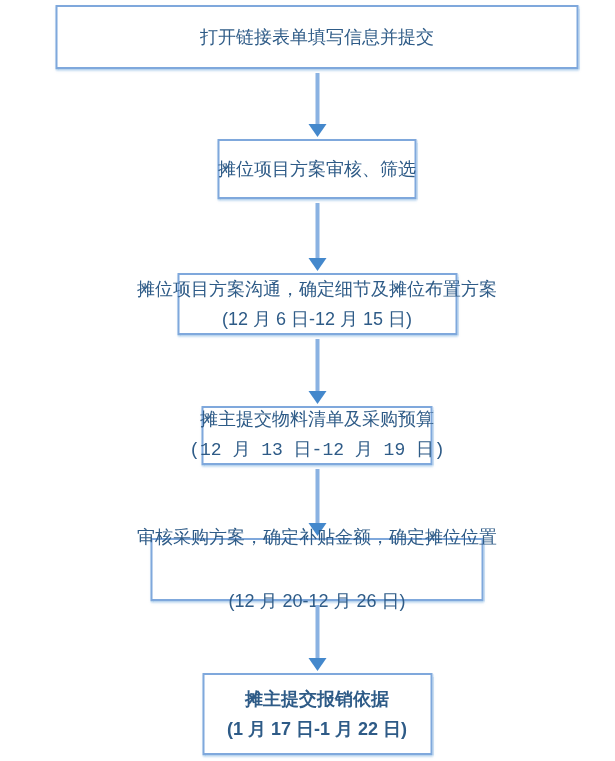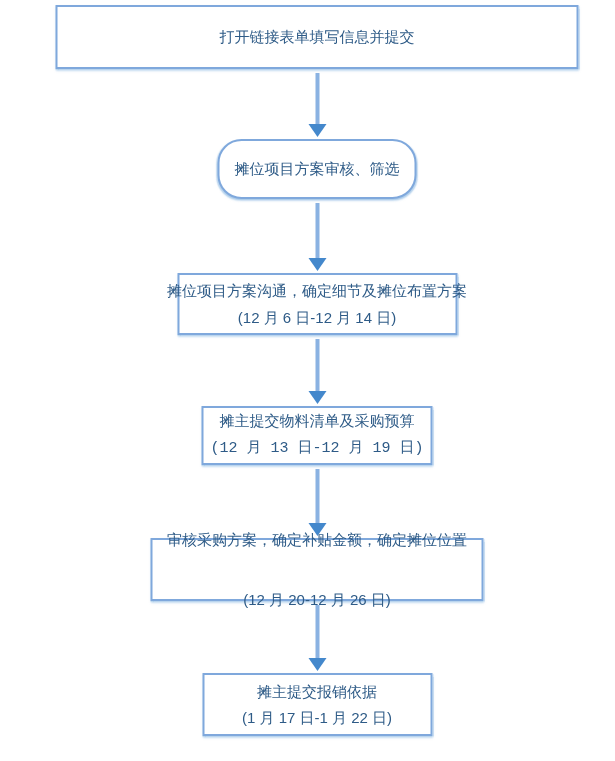--- a/index.html
+++ b/index.html
@@ -32,32 +32,32 @@
                 -1px 1px 1px rgba(157,195,230,0.45),
                  1px 1px 1px rgba(157,195,230,0.45);
     display: flex;
     flex-direction: column;
     align-items: center;
     justify-content: center;
     gap: 9px;
   }
   .box .title, .box .date {
     color: var(--text-color, #2e5b87);
-    font-size: 15px;
+    font-size: 18px;
     line-height: 1.15;
     white-space: nowrap;
     text-align: center;
   }
   
   .s1 { width: 523px; height: 64px; }
-  .s2 { width: 199px; height: 60px; border-radius: 24px; }
+  .s2 { width: 199px; height: 60px; }
   .s3 { width: 280px; height: 62px; }
   .s4 { width: 231px; height: 59px; font-family: Liberation Mono, monospace; }
   .s5 { width: 333px; height: 63px; gap: 43px; }
-  .s6 { width: 230px; height: 63px; }
+  .s6 { width: 230px; height: 82px; font-weight: bold; }
   .arrow {
     box-sizing: border-box;
     display: flex;
     flex-direction: column;
     align-items: center;
     padding: 4px 0 2px 0;
   }
   .a1 { height: 70px; }
   .a2 { height: 74px; }
   .a3 { height: 71px; }
@@ -95,21 +95,21 @@
       <span class="title">摊位项目方案审核、筛选</span>
     </div>
 
     <div class="arrow a2">
       <div class="shaft"></div>
       <div class="head"></div>
     </div>
 
     <div class="box s3">
       <span class="title">摊位项目方案沟通，确定细节及摊位布置方案</span>
-      <span class="date">(12 月 6 日-12 月 14 日)</span>
+      <span class="date">(12 月 6 日-12 月 15 日)</span>
     </div>
 
     <div class="arrow a3">
       <div class="shaft"></div>
       <div class="head"></div>
     </div>
 
     <div class="box s4">
       <span class="title">摊主提交物料清单及采购预算</span>
       <span class="date">(12 月 13 日-12 月 19 日)</span>

